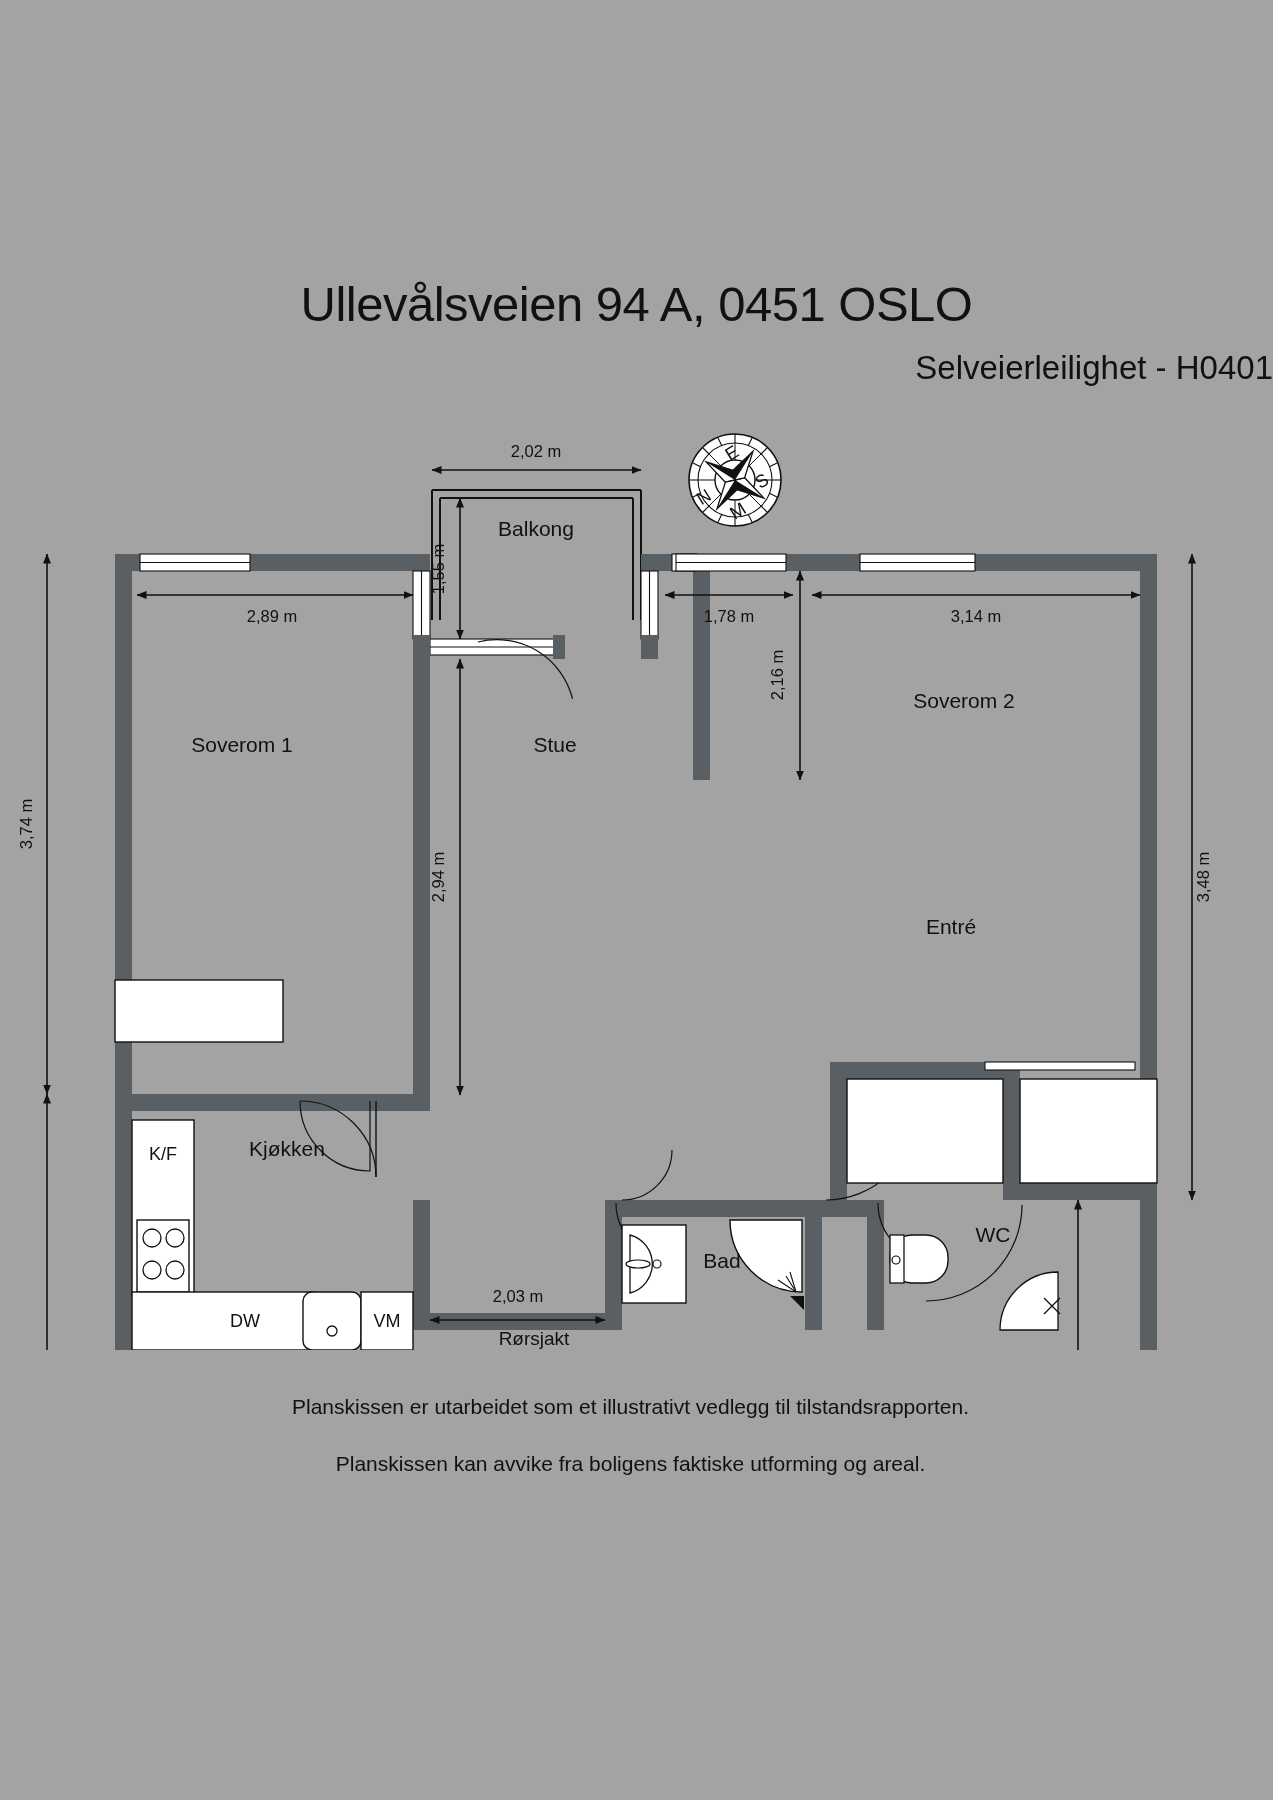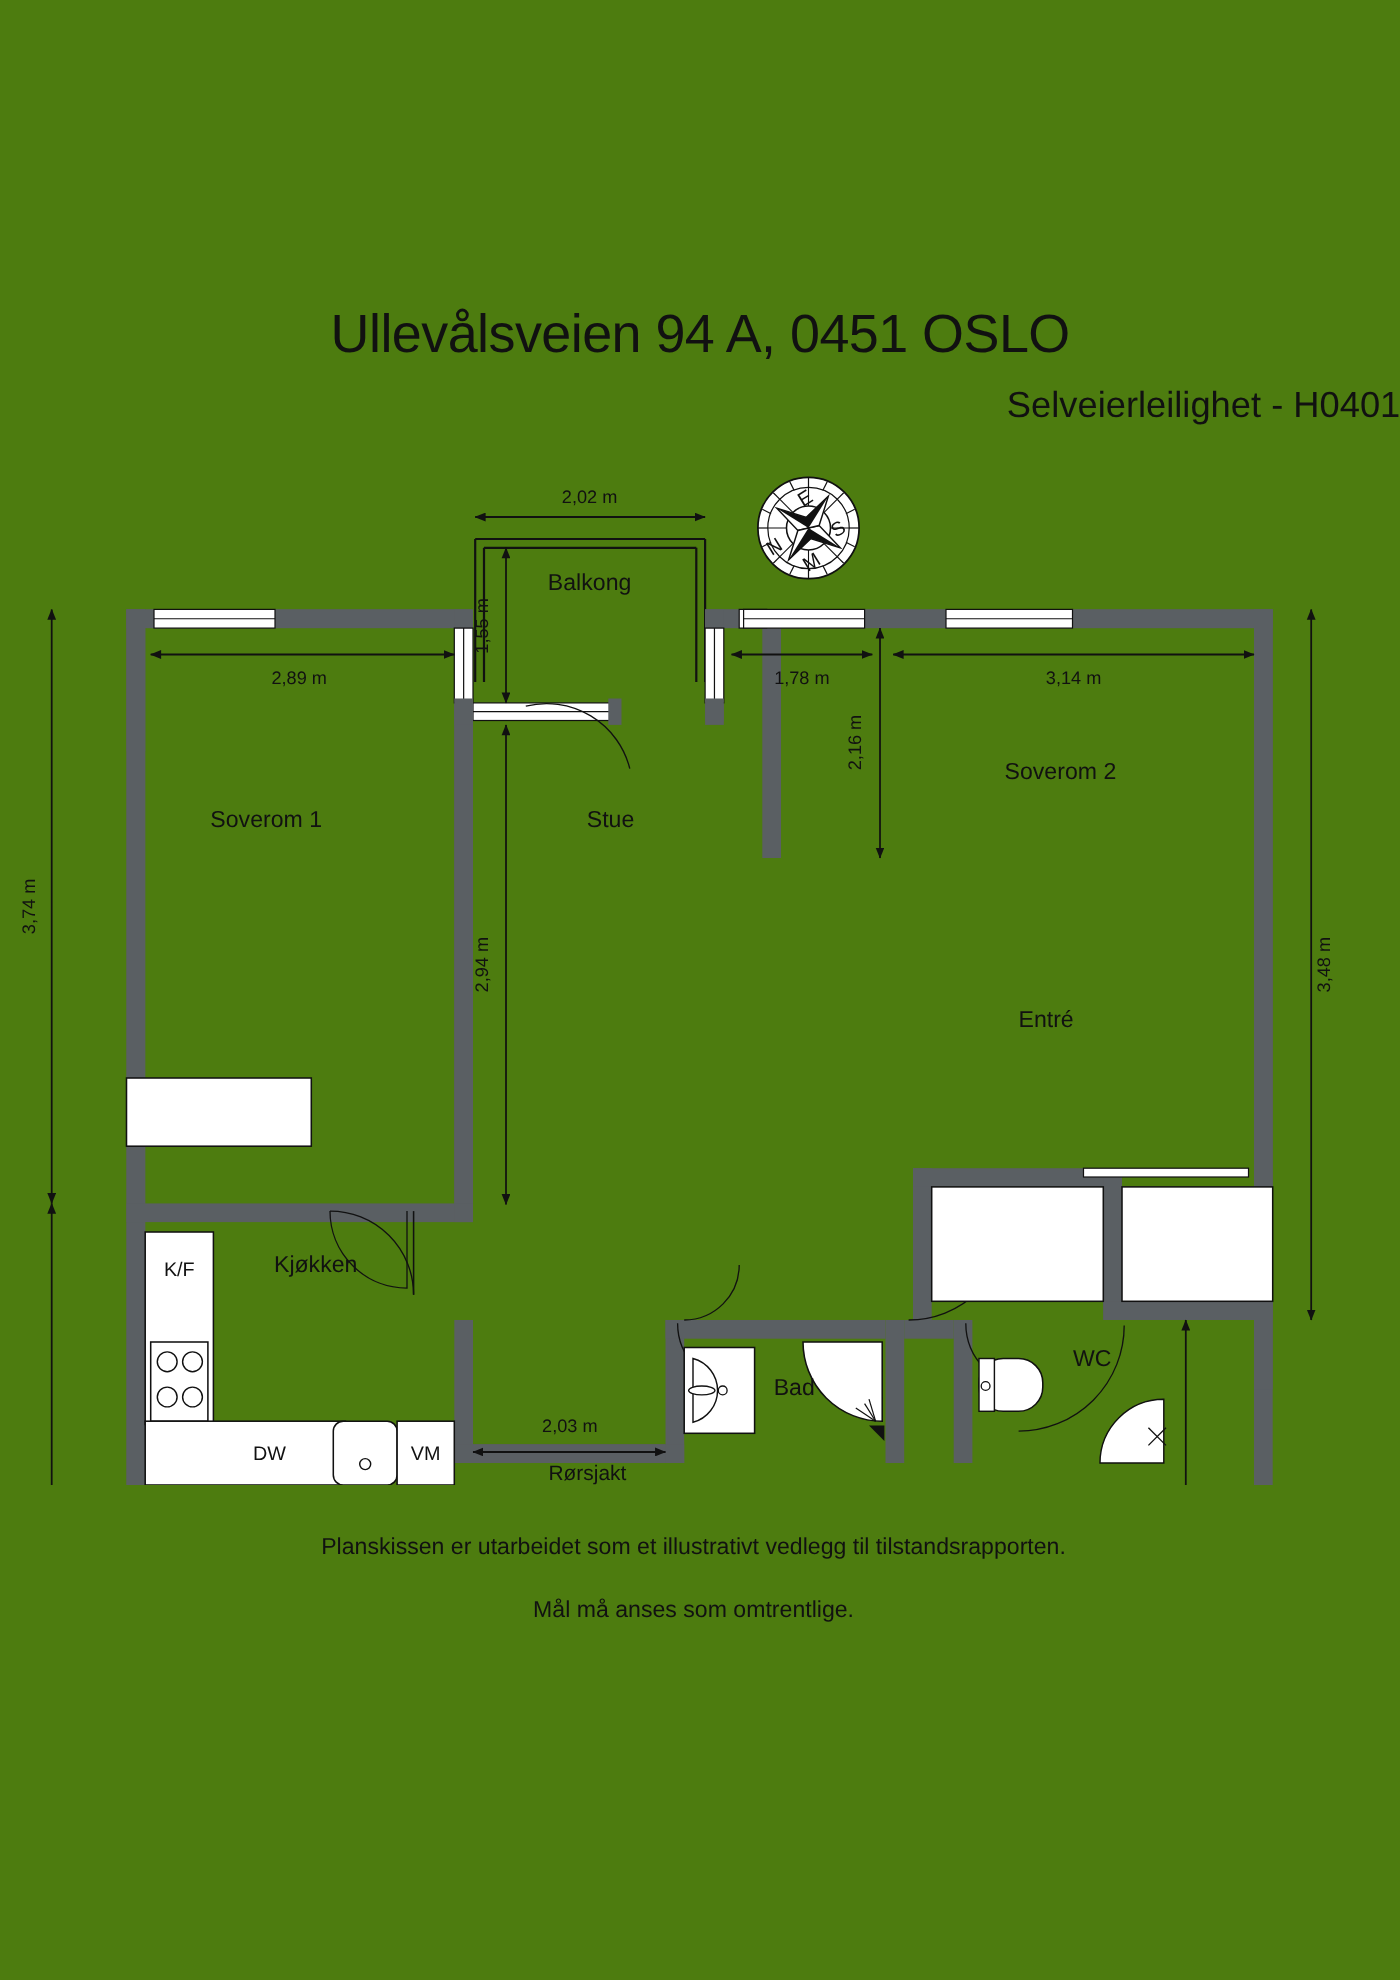--- a/index.html
+++ b/index.html
@@ -2,21 +2,21 @@
 <html><head>
 <meta charset="utf-8">
 <style>
   html,body{margin:0;padding:0;background:#ffffff;}
   body{
     width:1273px;height:1800px;
     font-family:"Liberation Sans","DejaVu Sans",sans-serif;
     color:#000;
     overflow:hidden;
   }
-  .page{position:relative;width:1273px;height:1800px;background:#4d7c0f;}
+  .page{position:relative;width:1273px;height:1800px;background:#a3a3a3;}
 
   .title{
     position:absolute;left:0;top:276px;width:1273px;
     text-align:center;font-size:49px;font-weight:400;
     letter-spacing:-0.5px;color:#111;
   }
   .subtitle{
     position:absolute;left:0;top:349px;width:1273px;
     text-align:right;font-size:33px;font-weight:400;color:#111;
   }
@@ -297,16 +297,16 @@
       <text class="dim-label" x="264" y="1330" text-anchor="middle">2,89 m</text>
       <text class="dim-label" x="736" y="1330" text-anchor="middle">2,17 m</text>
       <text class="dim-label" x="1006" y="1330" text-anchor="middle">1,44 m</text>
     </g>
 
   </svg>
   </div>
 
   <div class="footer">
     <p>Planskissen er utarbeidet som et illustrativt vedlegg til tilstandsrapporten.</p>
-    <p>Mål må anses som omtrentlige.</p>
+    <p>Planskissen kan avvike fra boligens faktiske utforming og areal.</p>
   </div>
 
 </div>
 
 </body></html>

